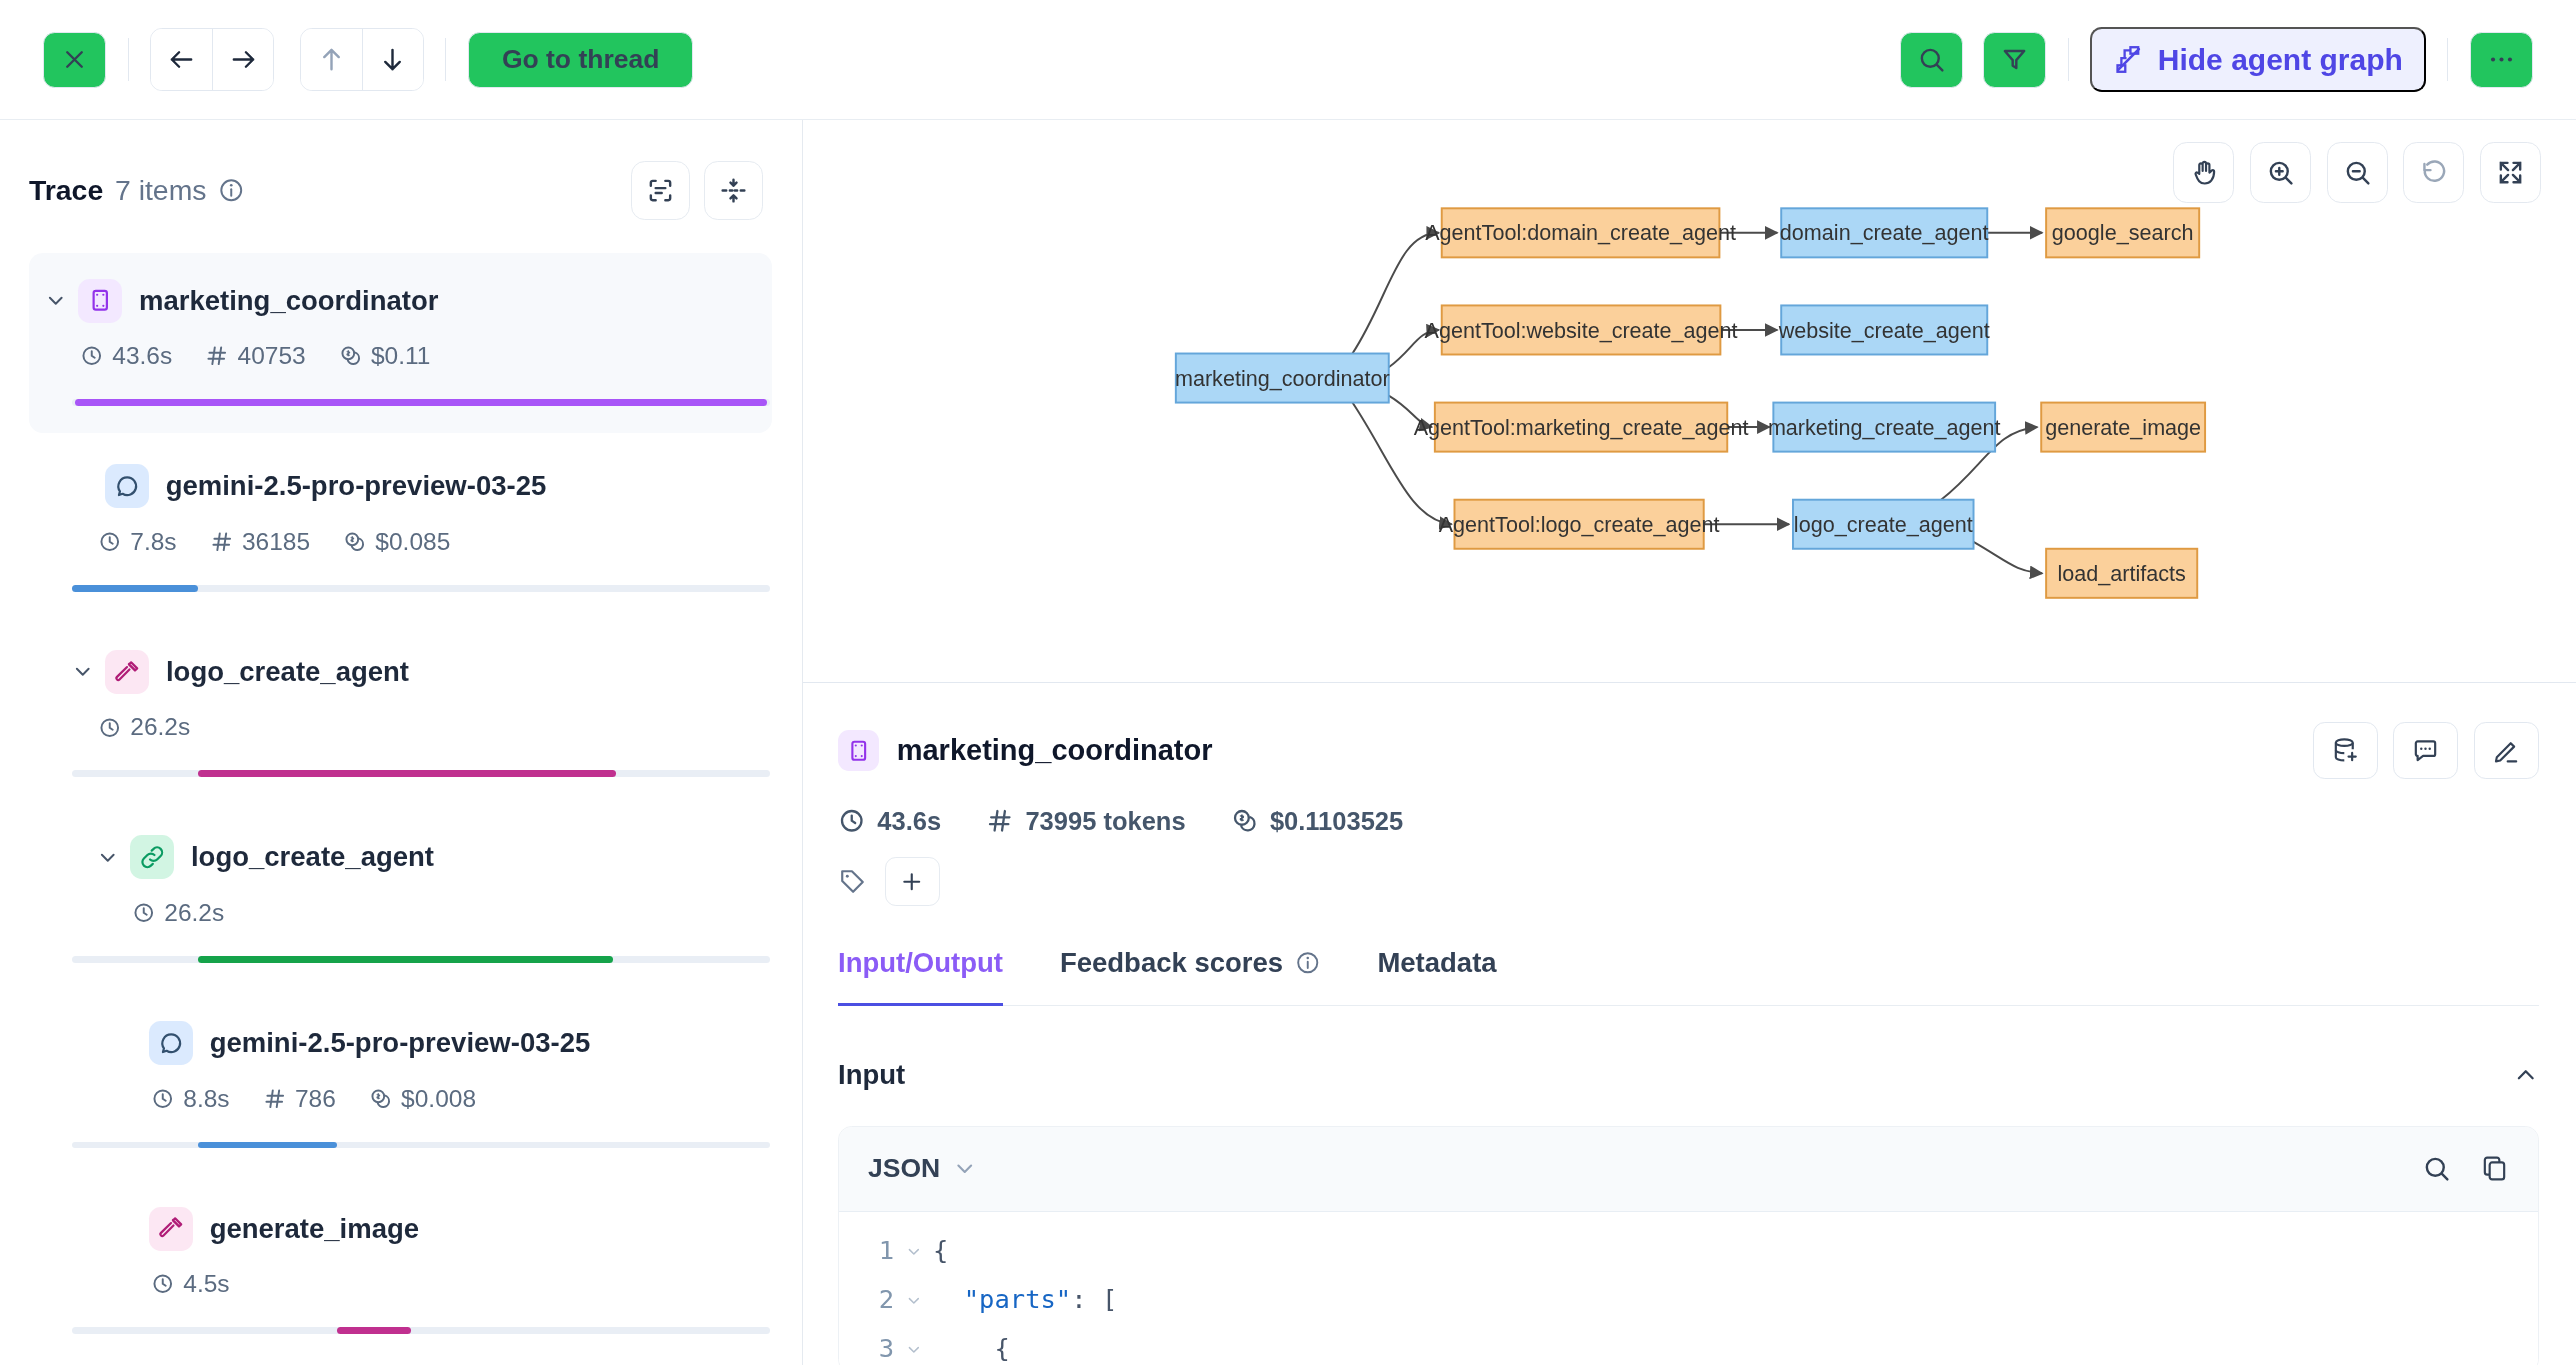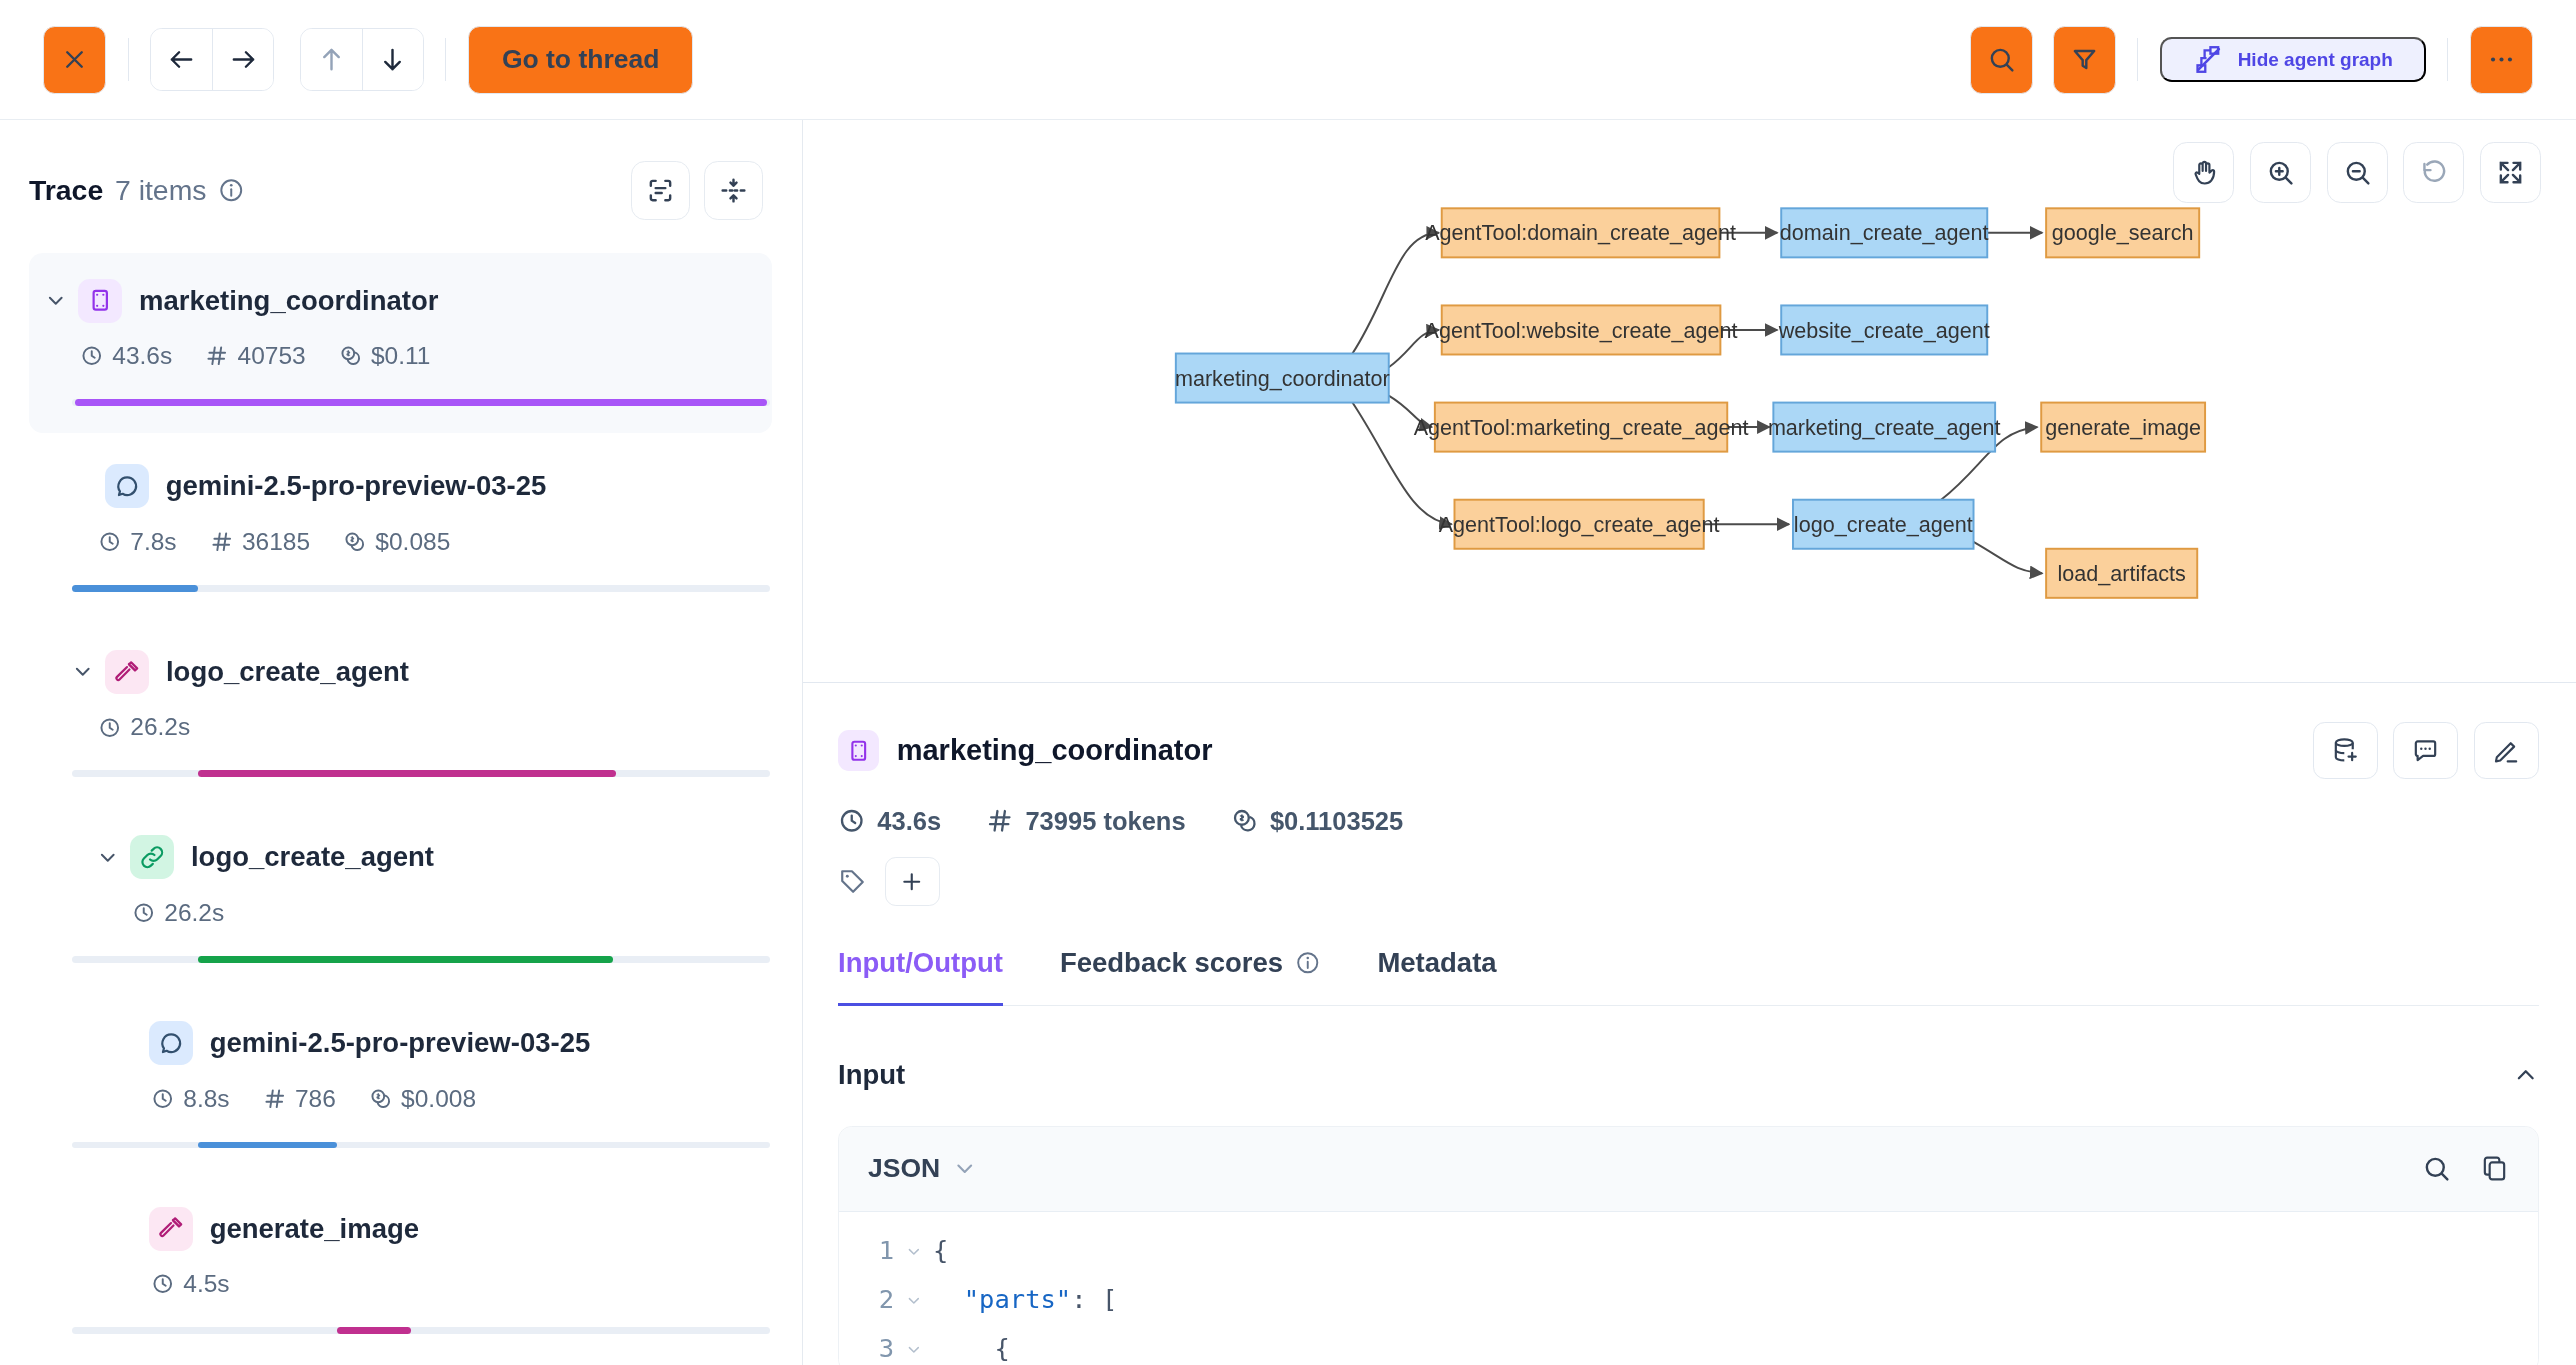--- a/index.html
+++ b/index.html
@@ -5,30 +5,30 @@
   * { margin:0; padding:0; box-sizing:border-box; }
   html,body { width:2576px; height:1365px; overflow:hidden; background:#fff;
     font-family:"Liberation Sans", sans-serif; color:#1e293b; }
   .icon { display:inline-flex; align-items:center; justify-content:center; flex:none; }
   .icon svg { display:block; }
 
   
   .topbar { height:120px; border-bottom:1px solid #e8edf2; display:flex; align-items:center;
     padding:0 43px; }
   .btn { display:inline-flex; align-items:center; justify-content:center; gap:13.7px;
-    height:68px; border:1px solid #e2e8f0; border-radius:11.8px; background:#f97316;
+    height:56px; border:1px solid #e2e8f0; border-radius:11.8px; background:#22c55e;
     color:#334155; font-size:26.5px; font-weight:600; cursor:pointer; }
   .btn.square { width:63px; }
   .btn-group { display:flex; height:63px; border:1px solid #e2e8f0; border-radius:11.8px; overflow:hidden; }
   .btn-group .cell { width:61px; display:flex; align-items:center; justify-content:center; background:#fff; }
   .btn-group .cell + .cell { border-left:1px solid #e2e8f0; }
   .vdiv { width:1px; height:43px; background:#e2e8f0; margin:0 21.6px; }
   .spacer { flex:1; }
-  .btn-accent { height:45px; padding:0 31px; border-radius:11.8px; background:#eef0fe;
-    color:#4f46e5; font-size:19px; font-weight:600; display:inline-flex; align-items:center; gap:13.7px; cursor:pointer; }
+  .btn-accent { height:65px; padding:0 21px; border-radius:11.8px; background:#eef0fe;
+    color:#4f46e5; font-size:30px; font-weight:600; display:inline-flex; align-items:center; gap:13.7px; cursor:pointer; }
   .muted-ic { color:#94a3b8; }
 
   
   .main { display:flex; height:1246px; }
   .sidebar { width:803px; border-right:1px solid #e5eaf0; padding-top:15.7px; overflow:hidden; }
   .content { flex:1; position:relative; }
 
   
   .trace-head { display:flex; align-items:center; padding:25.5px 39px 29px 29px; }
   .trace-title { font-size:28.4px; font-weight:700; color:#0f172a; }

